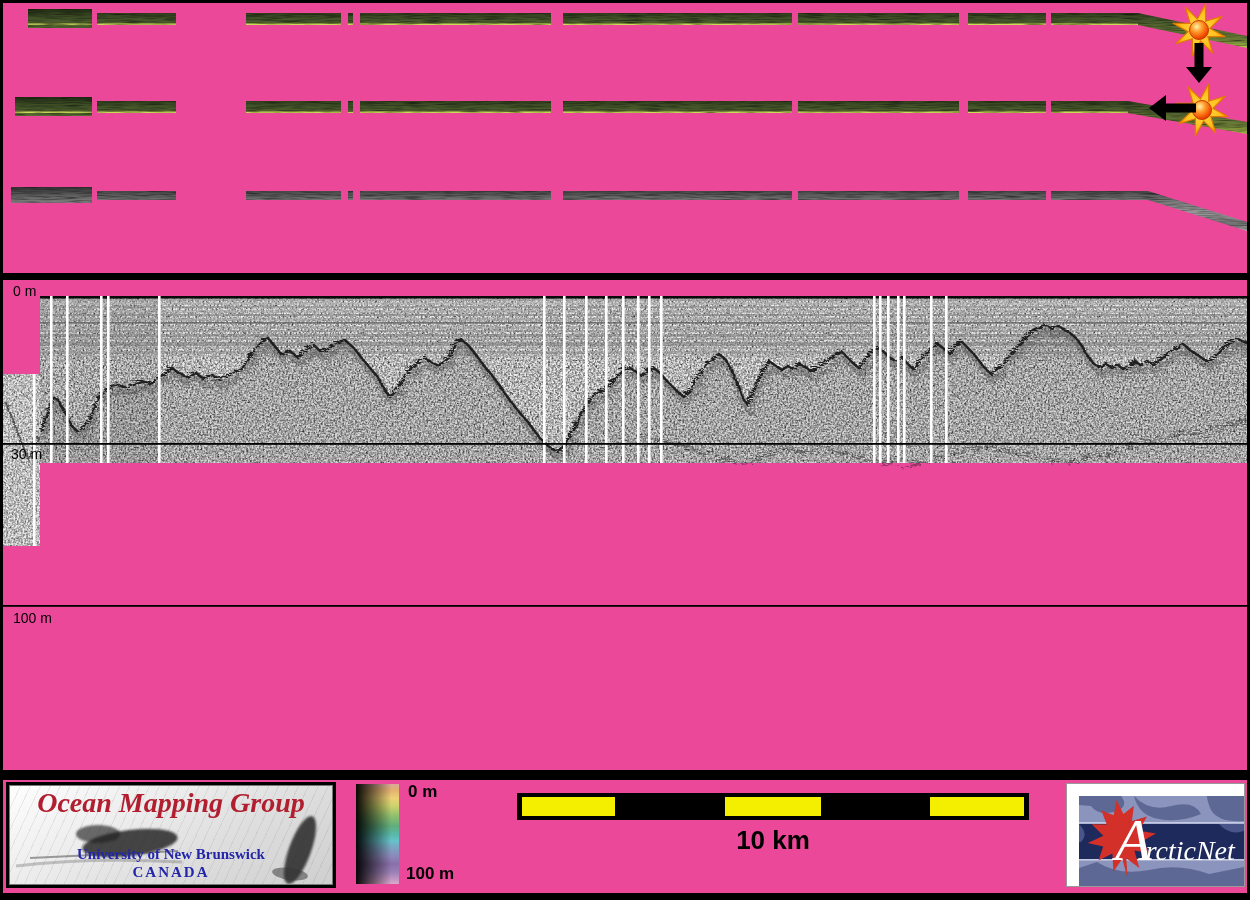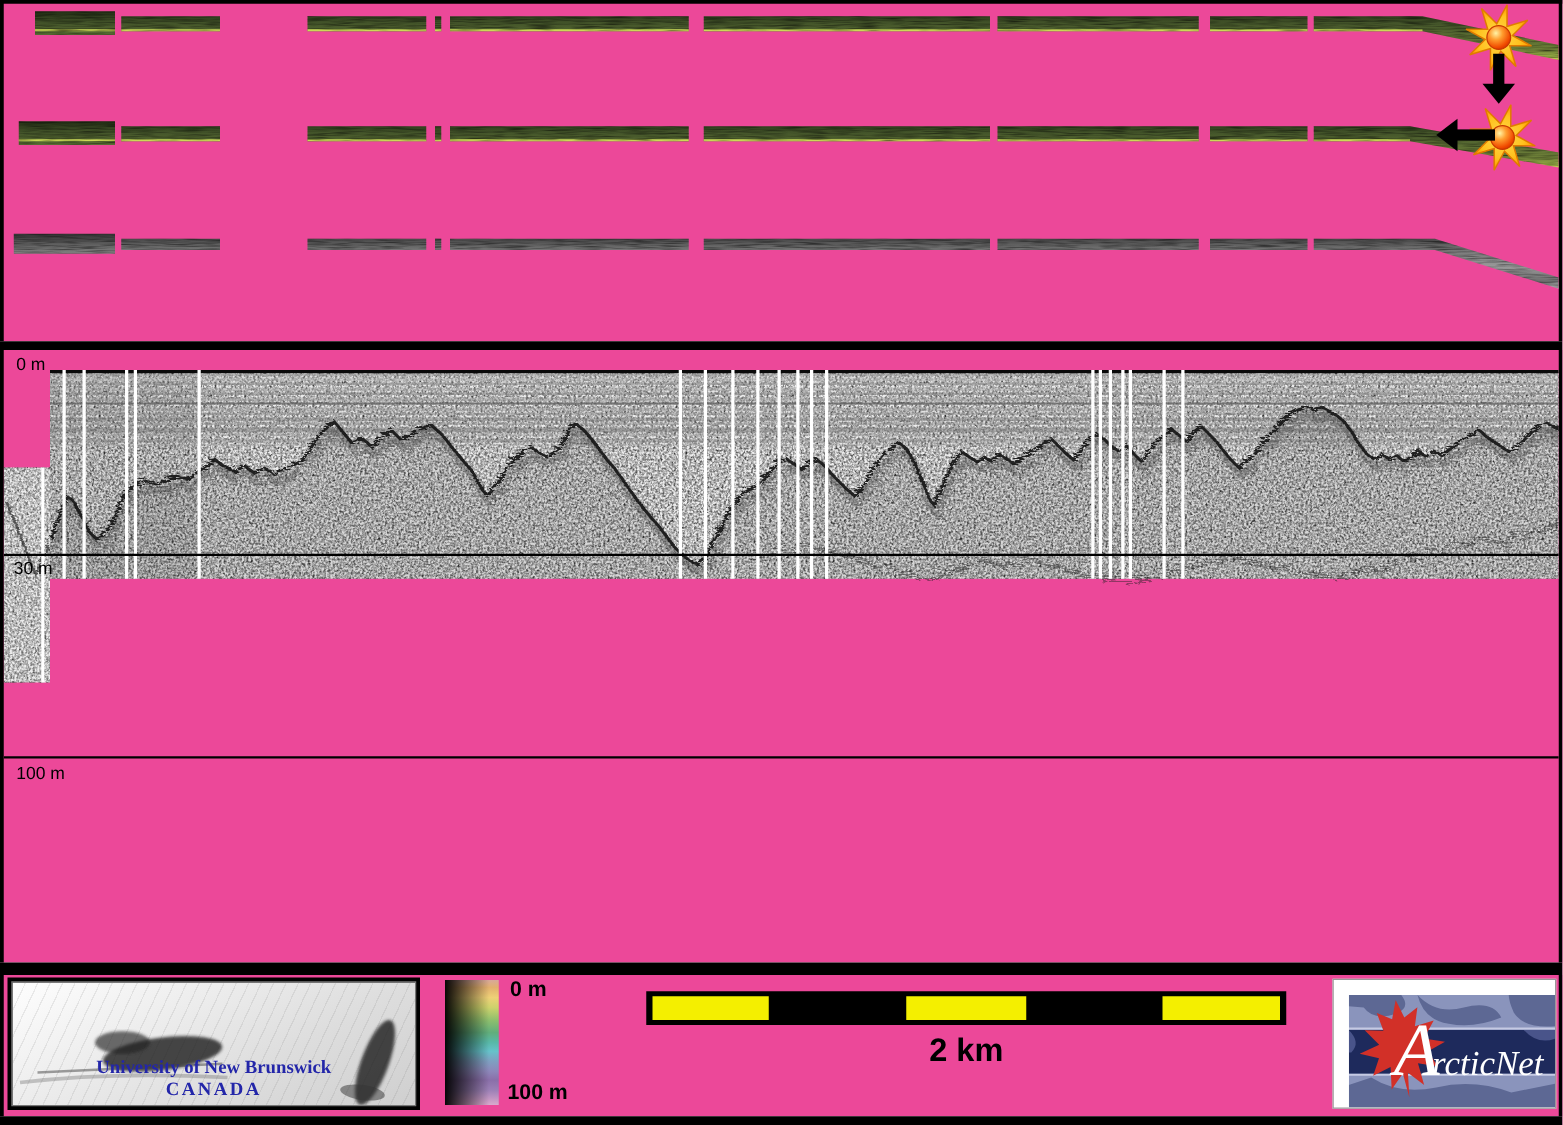--- a/index.html
+++ b/index.html
@@ -220,35 +220,36 @@
               <feGaussianBlur stdDeviation="1.2"></feGaussianBlur>
             </filter>
           </defs>
         <ellipse cx="120" cy="57" rx="48" ry="13" fill="#1b1b1b" opacity="0.8" filter="url(#fB)" transform="rotate(-7 120 57)"></ellipse>
         <ellipse cx="88" cy="48" rx="22" ry="9" fill="#222222" opacity="0.65" filter="url(#fB)"></ellipse>
         <path d="M20,72 L168,65" stroke="#444" stroke-width="2" opacity="0.5" fill="none"></path>
         <path d="M6,80 Q80,71 172,76" stroke="#666" stroke-width="3" opacity="0.35" fill="none"></path>
         <ellipse cx="290" cy="64" rx="11" ry="36" fill="#1e1e1e" opacity="0.8" filter="url(#fB)" transform="rotate(20 290 64)"></ellipse>
         <ellipse cx="280" cy="88" rx="18" ry="6" fill="#333" opacity="0.5" transform="rotate(8 280 88)"></ellipse>
       </svg>
+      <div id="omgTitle">Ocean Mapping Group</div>
       <div id="omgUni">University of New Brunswick</div>
       <div id="omgCountry">CANADA</div>
     </div>
   </div>
 
   <div id="colorbar"></div>
   <div class="cbLabel" id="cbTop">0 m</div>
   <div class="cbLabel" id="cbBottom">100 m</div>
 
   <div id="scalebar">
       <div class="sb-block" style="left: 5px; width: 93px; background: rgb(244, 239, 0);"></div>
       <div class="sb-block" style="left: 208px; width: 96px; background: rgb(244, 239, 0);"></div>
       <div class="sb-block" style="left: 413px; width: 94px; background: rgb(244, 239, 0);"></div>
     </div>
-  <div id="scaleText">2 km</div>
+  <div id="scaleText">10 km</div>
 
   <div id="arcticLogo">
     <div id="arcticMap">
       <svg width="165" height="90" viewBox="0 0 165 90" style="position:absolute;left:0;top:0">
         <rect x="0" y="0" width="165" height="90" fill="#8a94bc"></rect>
         <path d="M0,0 L42,0 Q50,10 38,15 Q20,21 12,10 L0,9 Z" fill="#5d6894"></path>
         <path d="M55,0 Q70,16 92,10 Q115,4 122,18 Q100,27 80,23 Q60,20 55,0 Z" fill="#5d6894"></path>
         <path d="M128,0 L165,0 L165,25 Q140,27 132,14 Q128,5 128,0 Z" fill="#5d6894"></path>
         <rect x="0" y="26" width="165" height="1.6" fill="#cfd4ea" opacity="0.85"></rect>
         <rect x="0" y="28" width="165" height="35" fill="#1e2a5c"></rect>

